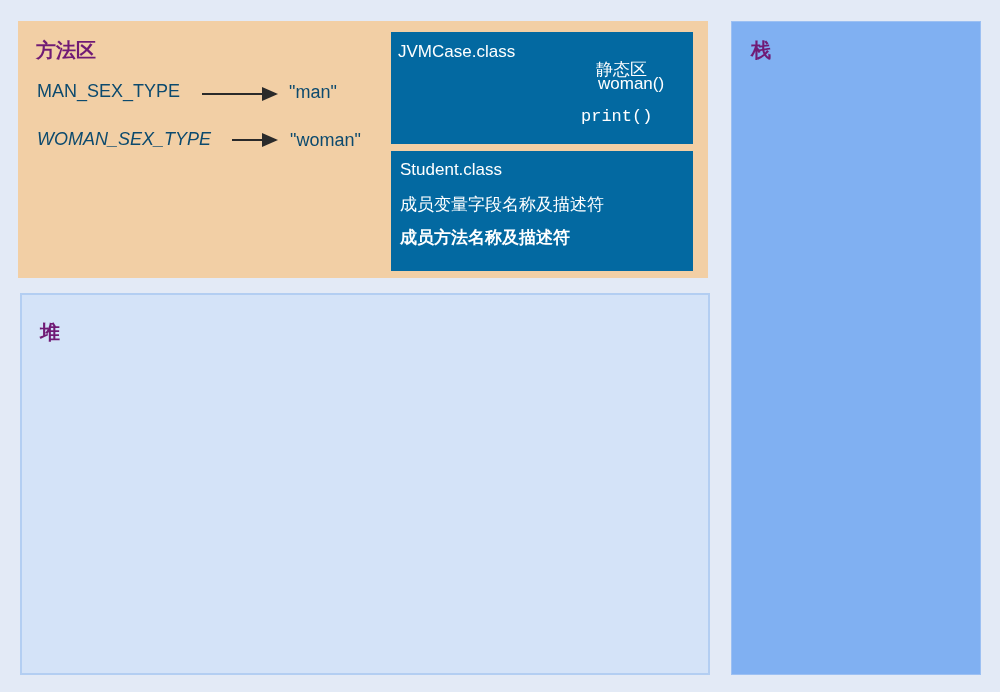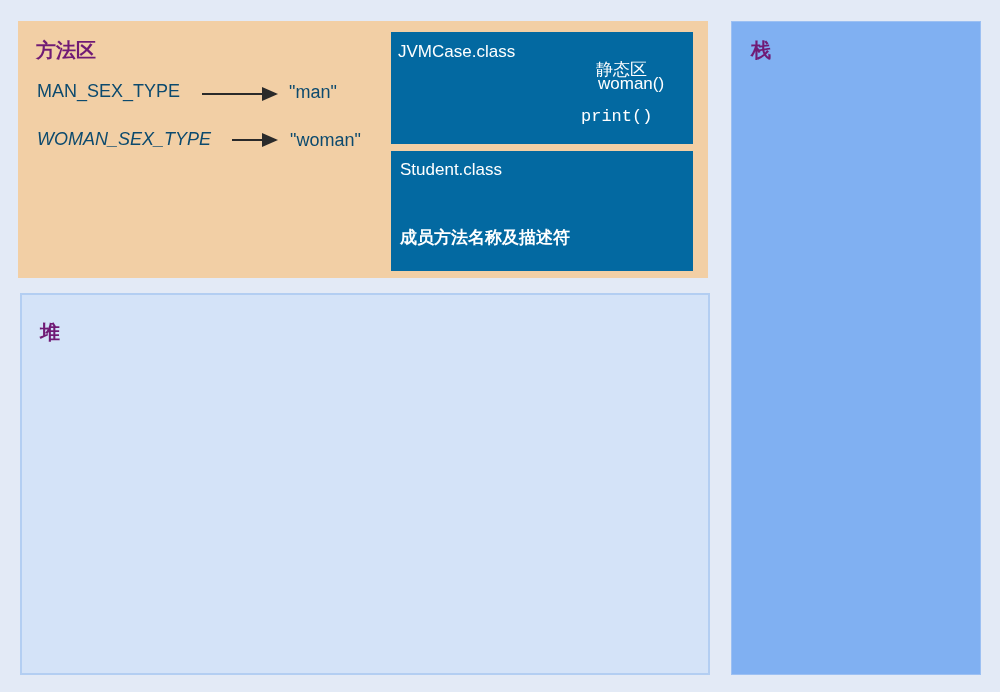--- a/index.html
+++ b/index.html
@@ -33,20 +33,21 @@
 
   <div class="cls" style="left:373px; top:11px; width:302px; height:112px;">
     <div class="ctext" style="left:7px; top:10px;">JVMCase.class</div>
     <div class="ctext" style="left:205px; top:26px;">静态区</div>
     <div class="ctext" style="left:207px; top:42px;">woman()</div>
     <div class="ctext" style="left:190px; top:75px;font-family:Liberation Mono, monospace;">print()</div>
   </div>
 
   <div class="cls" style="left:373px; top:130px; width:302px; height:120px;">
     <div class="ctext" style="left:9px; top:9px;">Student.class</div>
+    <div class="ctext" style="left:9px; top:42px;">成员变量字段名称及描述符</div>
     <div class="ctext" style="left:9px; top:75px;font-weight:bold;">成员方法名称及描述符</div>
   </div>
 </div>
 
 <div class="box" id="heap">
   <div class="title" style="left:18px; top:24px;">堆</div>
 </div>
 
 <div class="box" id="stack">
   <div class="title" style="left:19px; top:15px;">栈</div>

